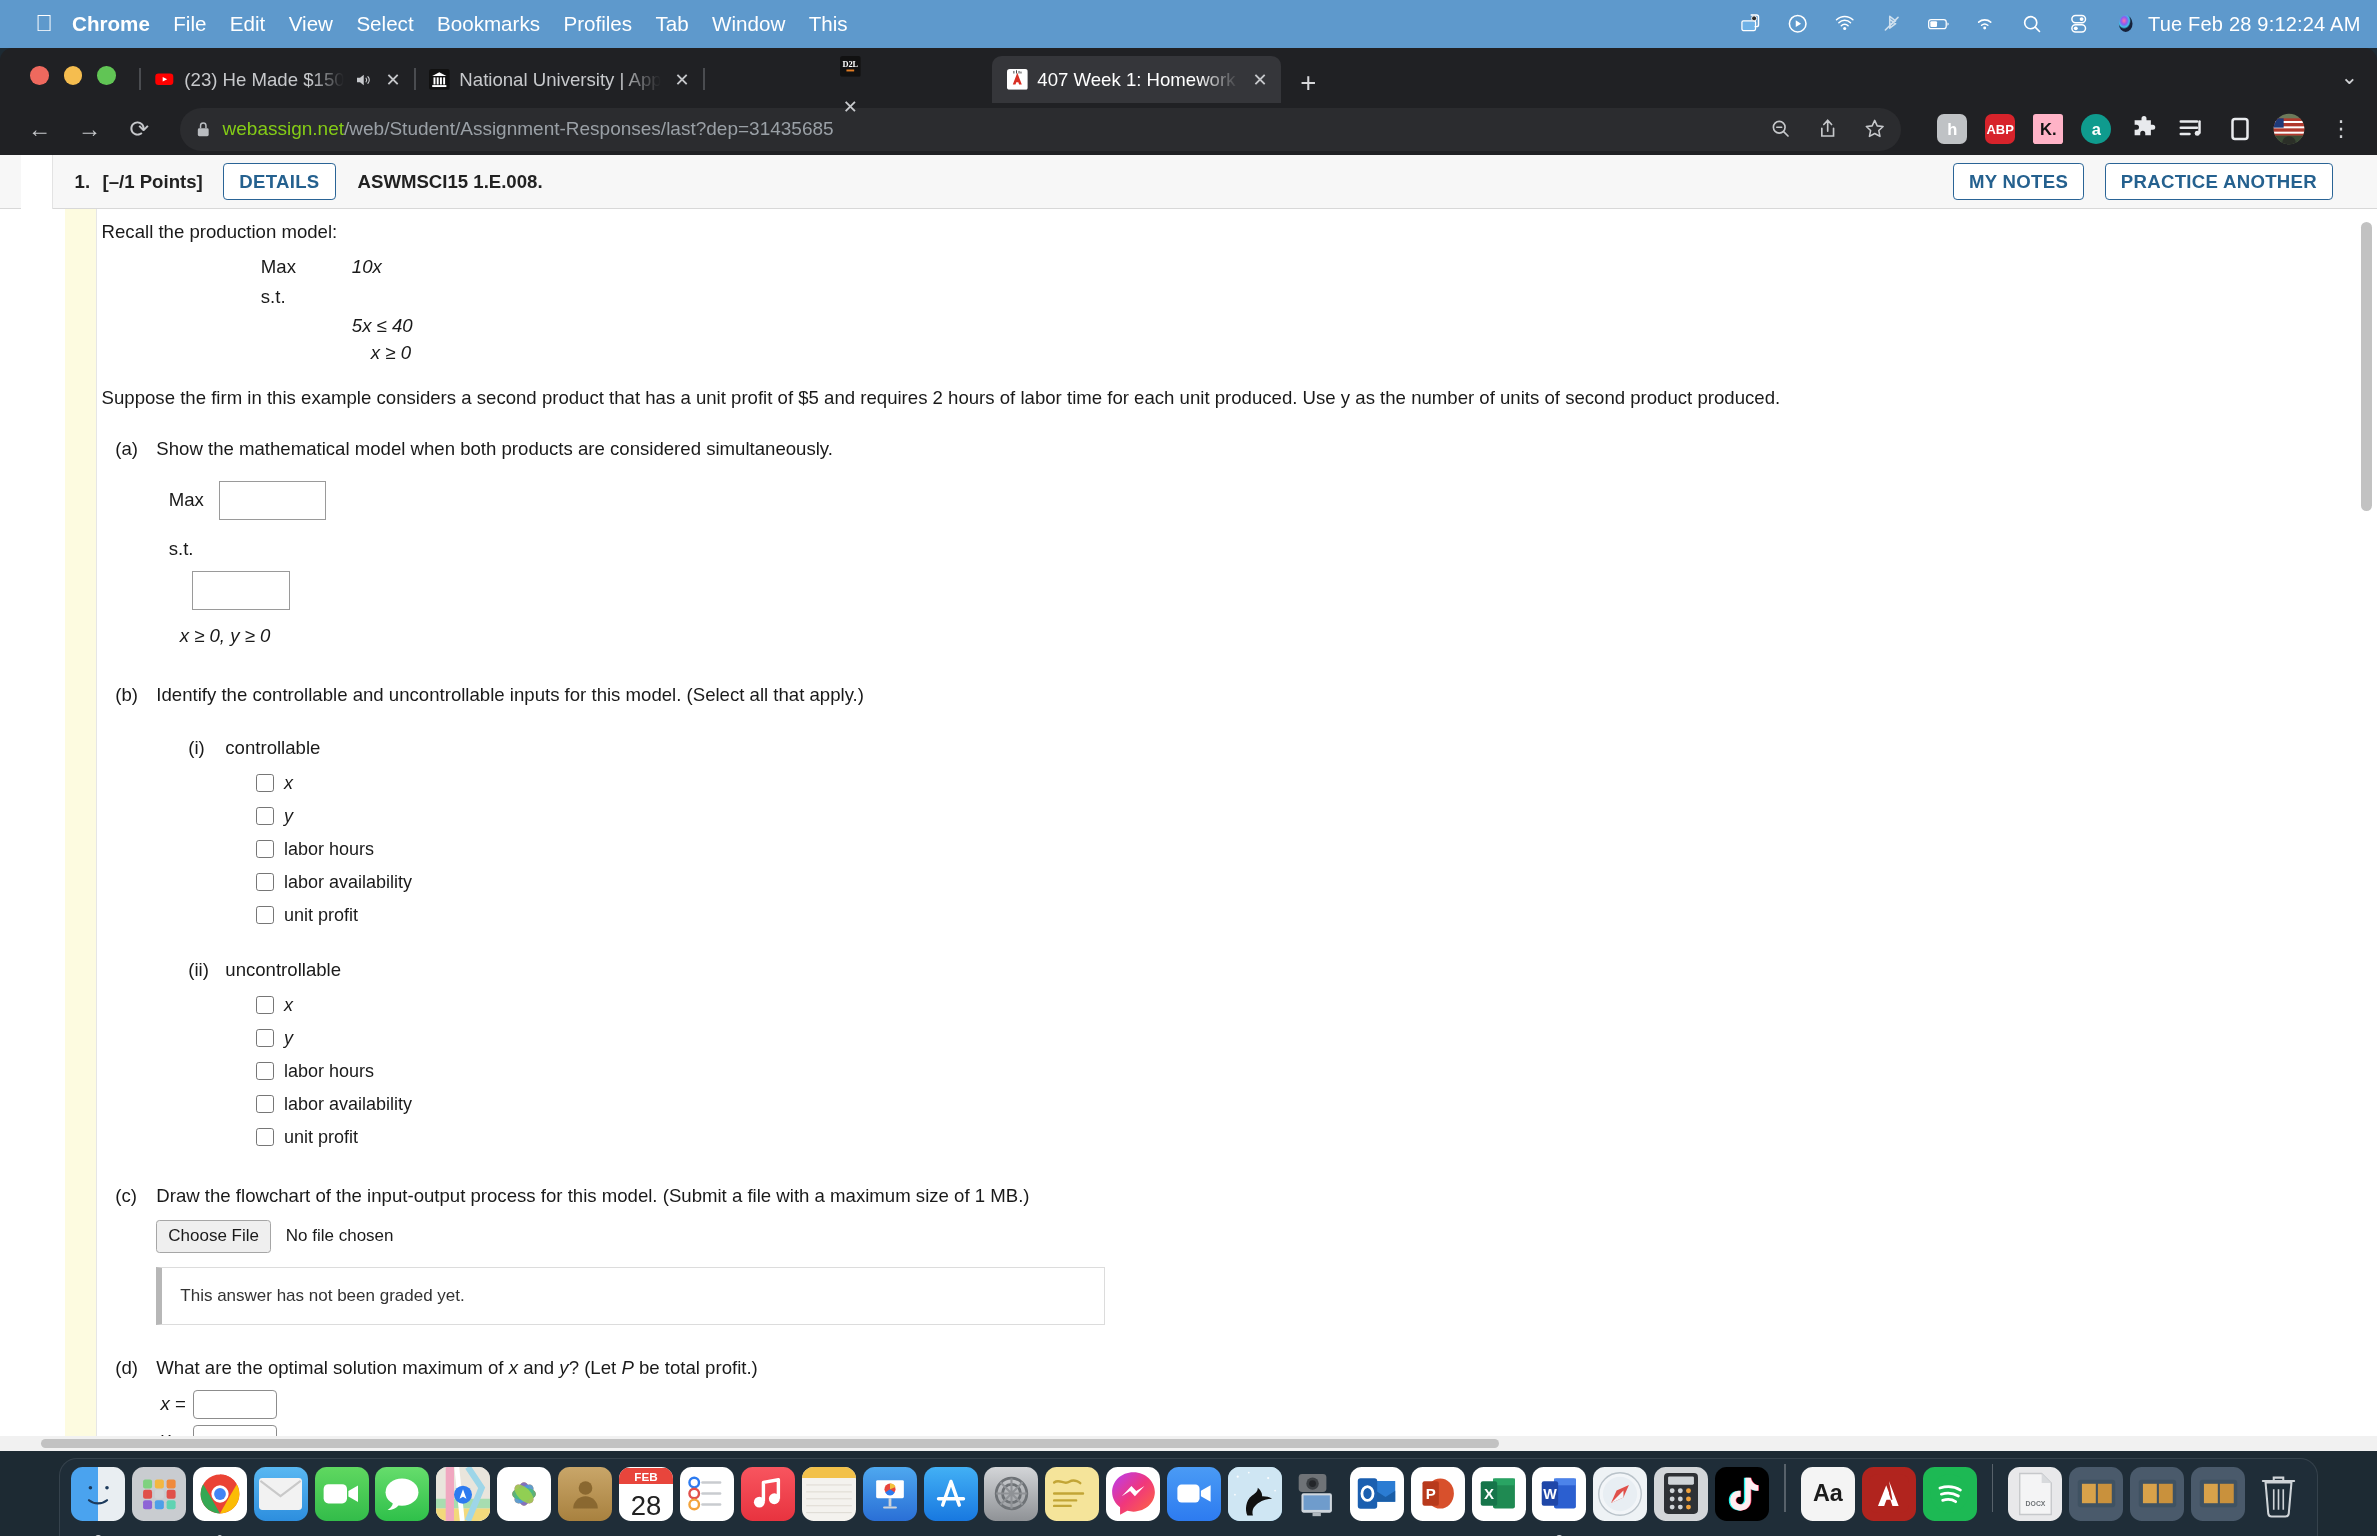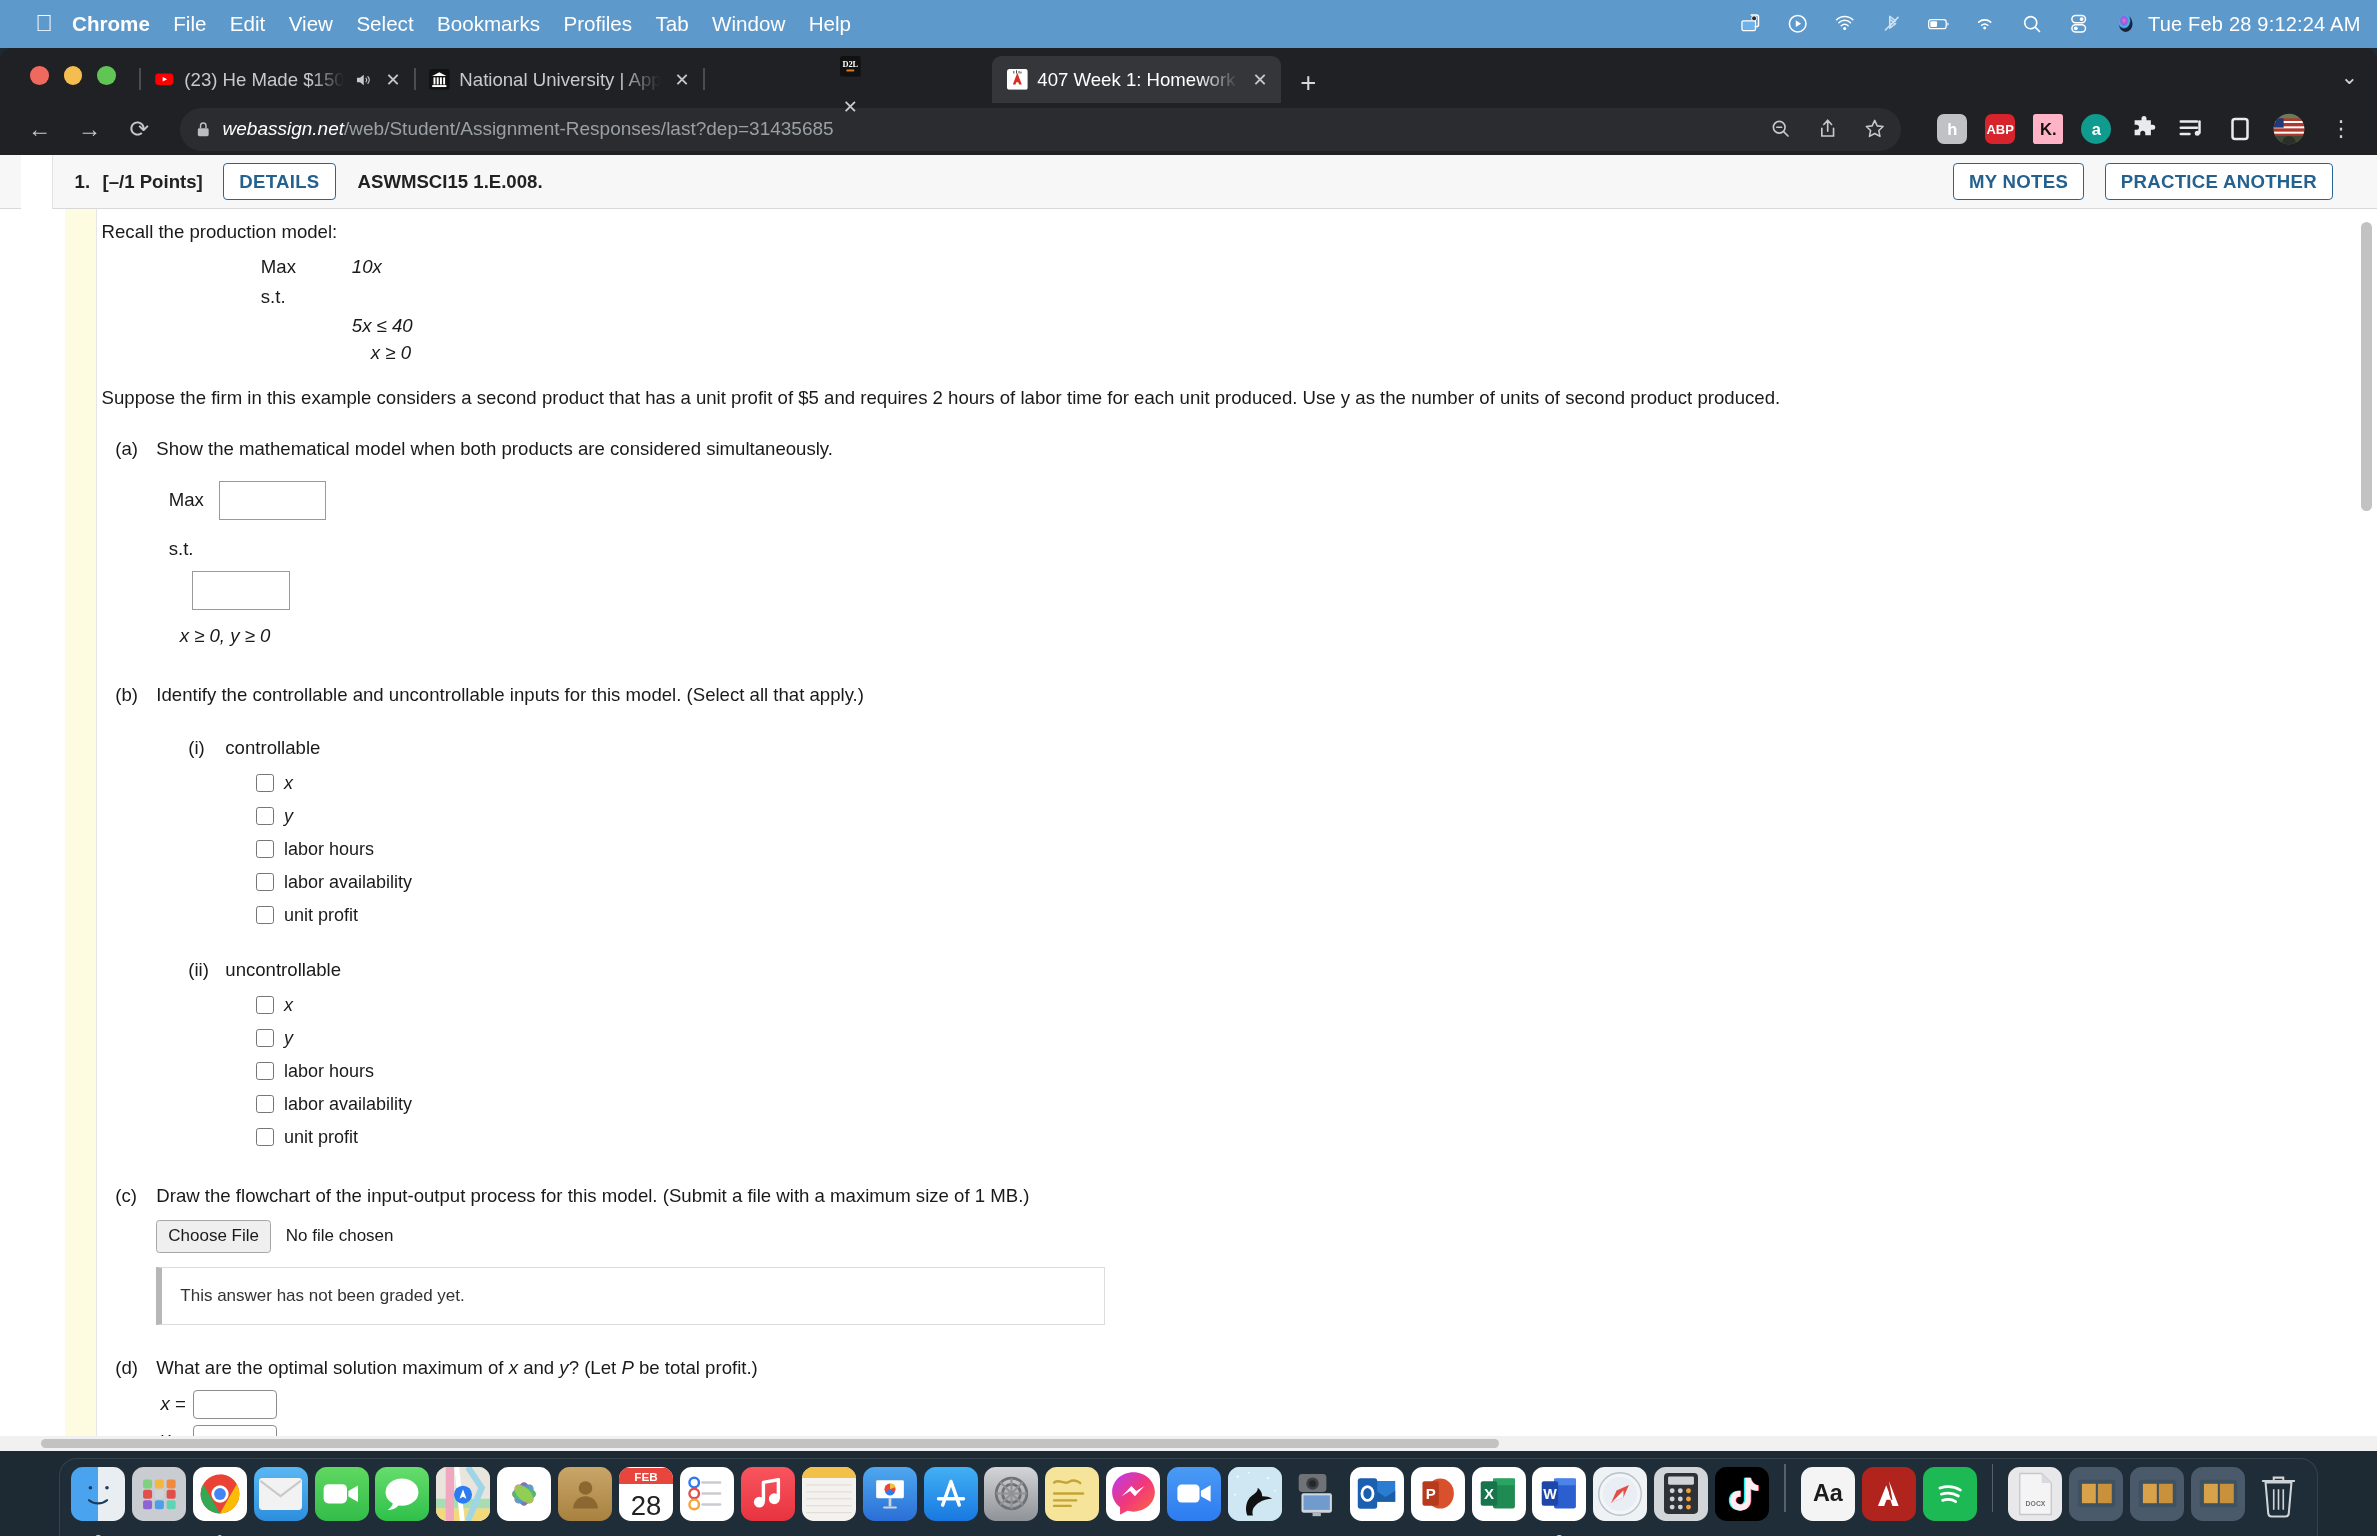--- a/index.html
+++ b/index.html
@@ -62,21 +62,21 @@
   .omnirow{ height:52px; display:flex; align-items:center; padding:0 18px; gap:6.9px;}
   .navbtn{ width:43px;height:43px; display:flex;align-items:center;justify-content:center;
            color:#c6c8cb; font-size:23.4px; border-radius:50%;}
   .omnibox{
     flex:1; height:43px; background:#2b2c2f; border-radius:22px;
     display:flex; align-items:center; padding:0 15px; margin:0 12.4px;
     color:#e8eaed; font-size:19px; gap:11px; overflow:hidden;
   }
   .omnibox .lock{ width:16.5px;height:19px; flex:0 0 auto;}
   .omni-url{ white-space:nowrap; }
-  .omni-url .host{ color:#ffffff;font-style:italic; }
+  .omni-url .host{ color:#84cc16; }
   .omni-url .path{ color:#9aa0a6; }
   .omni-right{ margin-left:auto; display:flex; align-items:center; gap:23.4px; }
   .exts{ display:flex; align-items:center; gap:18px; padding-left:16.5px;}
   .ext{ width:30px;height:30px; border-radius:5.5px; display:flex;align-items:center;justify-content:center;
         font-size:16.5px; font-weight:bold; color:#fff;}
   .dots{ color:#d0d2d5; font-size:22px; letter-spacing:0; padding:0 6.9px; line-height:.6;}
 
   
   .wa-header{
     position:absolute; top:155px; left:0; width:2377px; height:54px;
@@ -167,21 +167,21 @@
   <div class="apple"></div>
   <div class="mi bold">Chrome</div>
   <div class="mi">File</div>
   <div class="mi">Edit</div>
   <div class="mi">View</div>
   <div class="mi">Select</div>
   <div class="mi">Bookmarks</div>
   <div class="mi">Profiles</div>
   <div class="mi">Tab</div>
   <div class="mi">Window</div>
-  <div class="mi">Help</div>
+  <div class="mi">This</div>
   <div class="spacer"></div>
   <div class="tray">
     <svg class="ic" viewBox="0 0 24 24">
       <rect x="3" y="9" width="14" height="10" rx="1.5" fill="#6eb1e6" stroke="#fff" stroke-width="1.3"></rect>
       <path d="M12 3h6a2 2 0 012 2v8a2 2 0 01-2 2h-2" fill="none" stroke="#fff" stroke-width="1.5"></path>
       <circle cx="15.5" cy="6.5" r="2.6" fill="#2b2b2b" stroke="#fff" stroke-width="1"></circle>
     </svg>
     <svg class="ic" viewBox="0 0 24 24">
       <circle cx="12" cy="12" r="8.5" fill="none" stroke="#fff" stroke-width="1.6"></circle>
       <path d="M10 8.5l5.5 3.5L10 15.5z" fill="#fff"></path>

